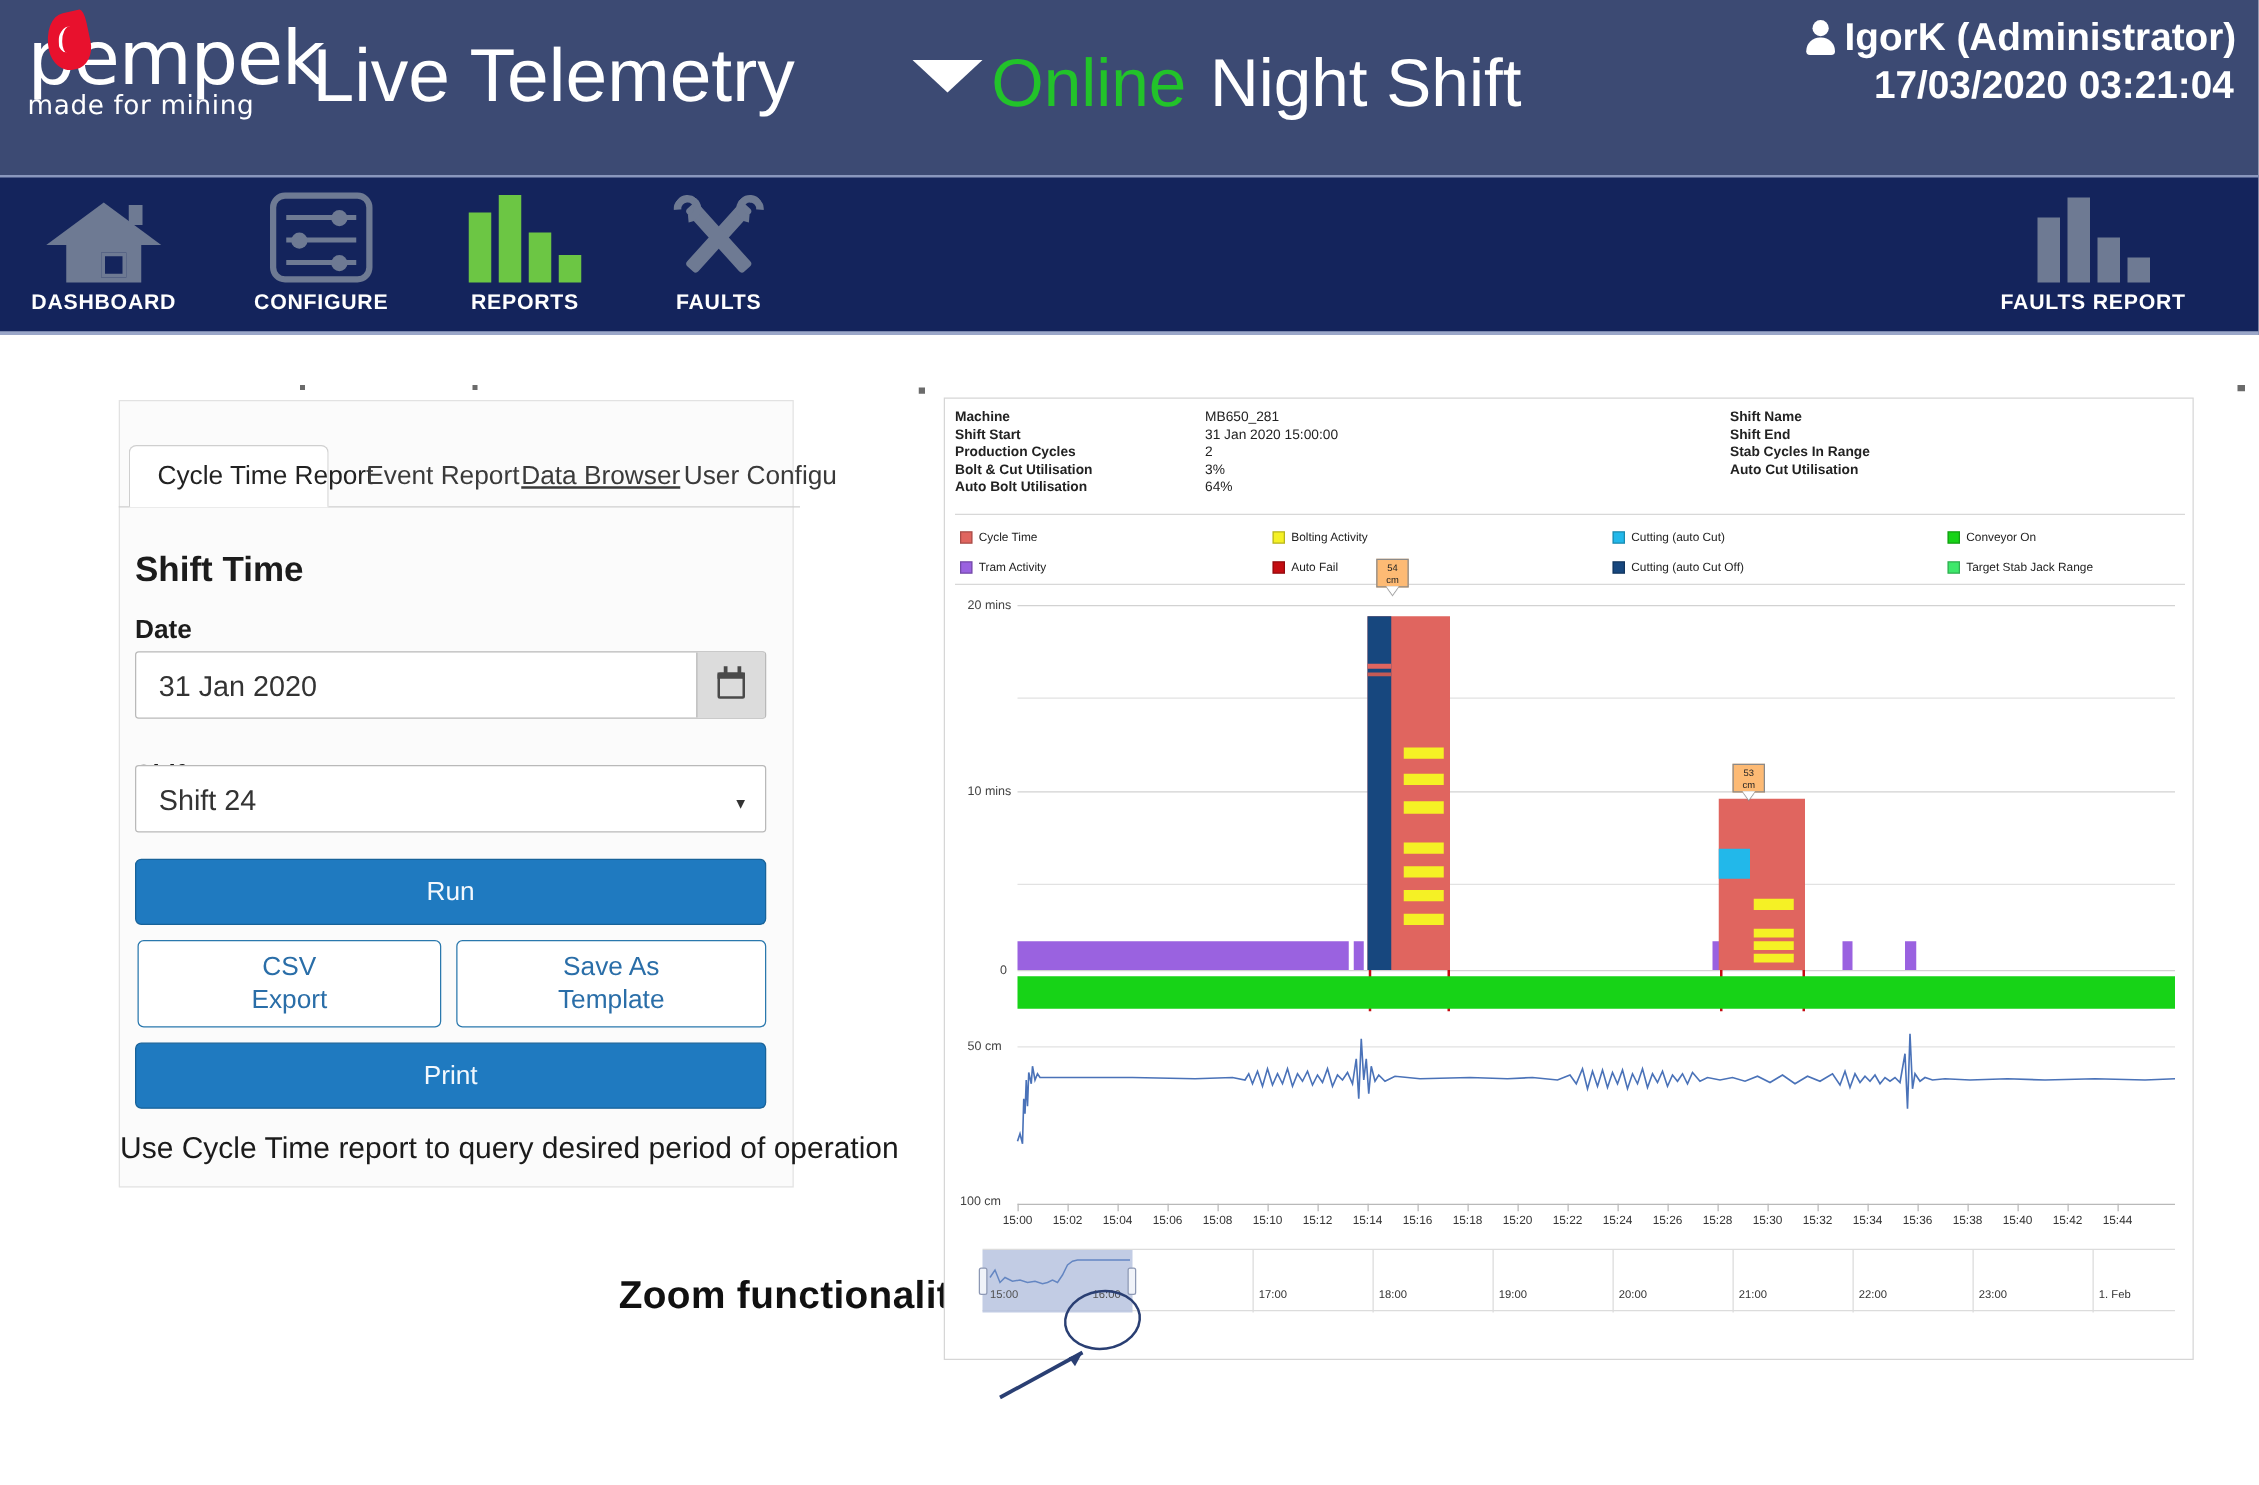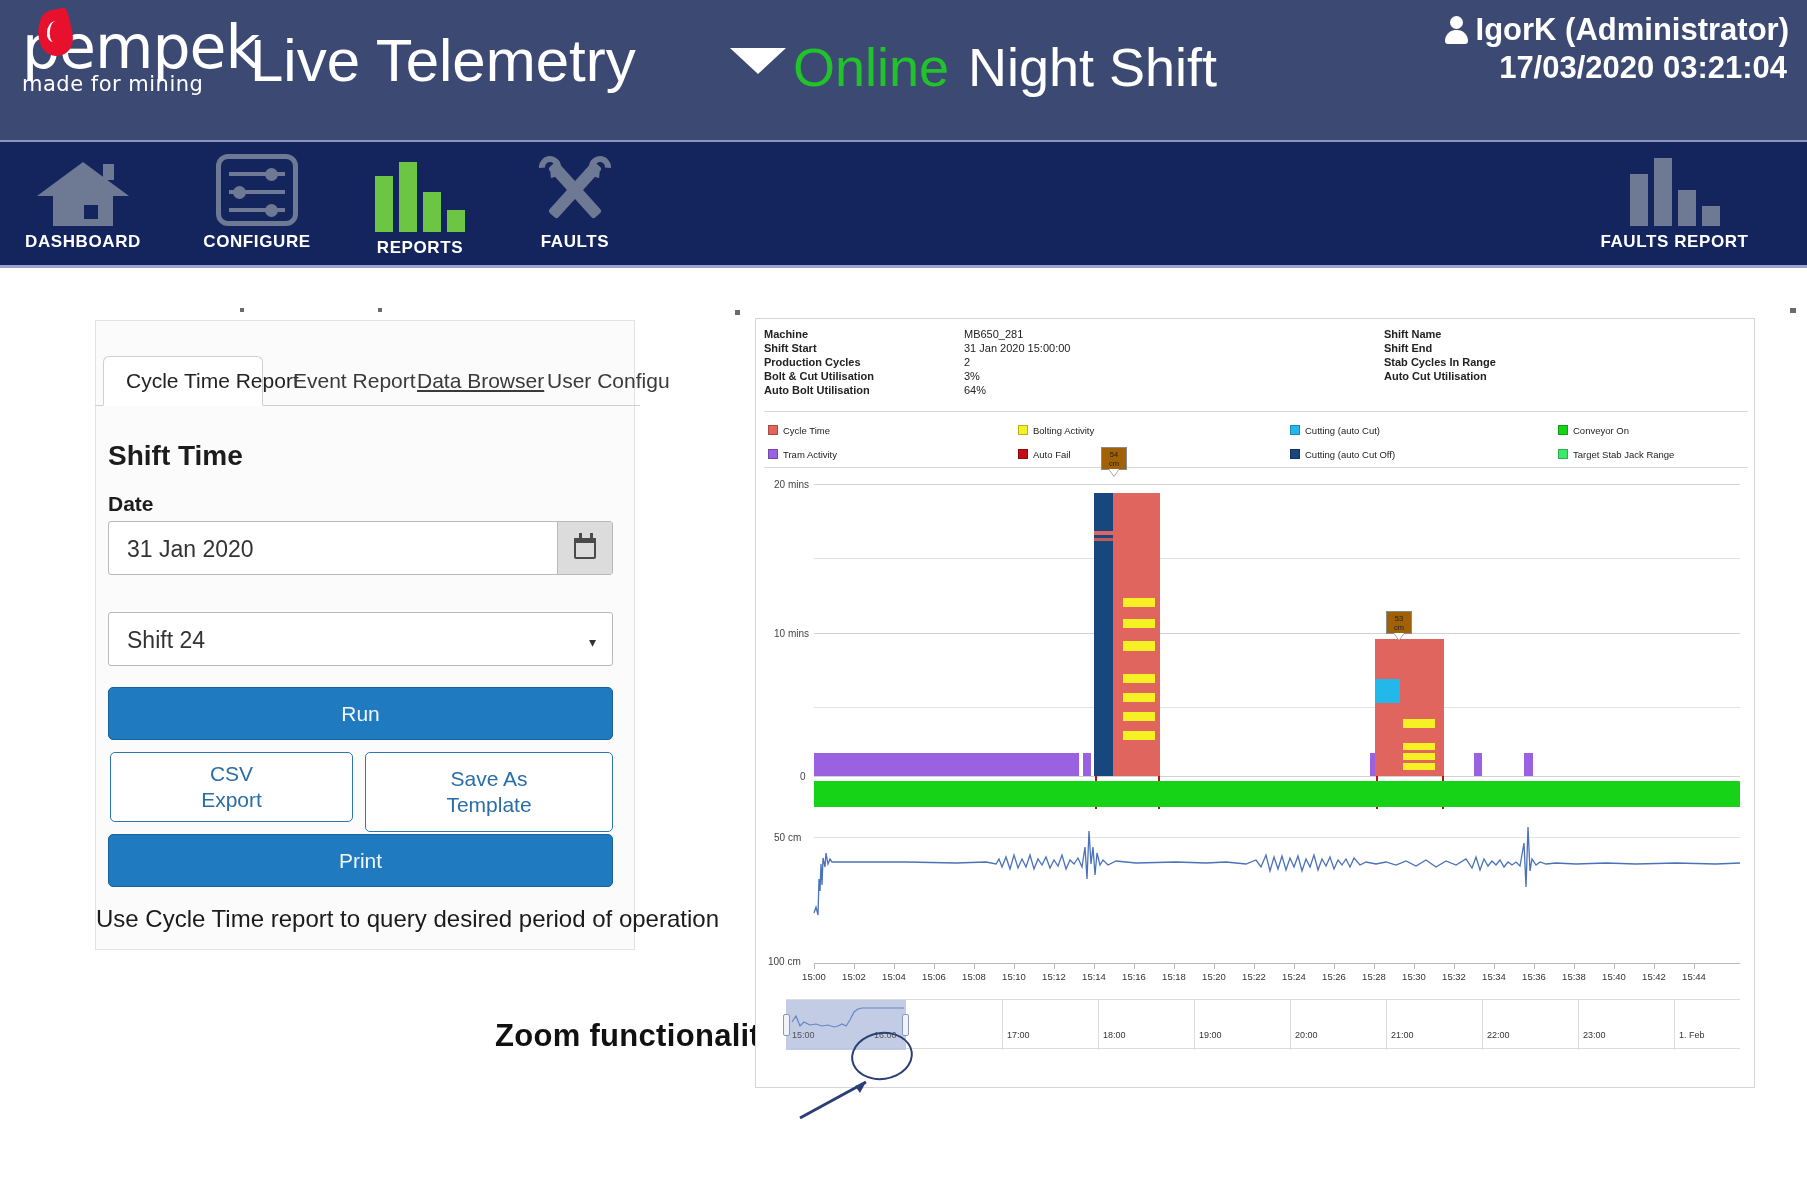--- a/index.html
+++ b/index.html
@@ -196,21 +196,21 @@
   .select-box .arr { position:absolute; right:16px; top:21px; font-size:14px; color:#333; }
 
   .btn {
     position:absolute; border-radius:5px; display:flex; align-items:center;
     justify-content:center; text-align:center; cursor:pointer; font-size:21px; line-height:26px;
   }
   .btn-primary { background:#1f7ac0; border:1px solid #176299; color:#f2f8fd; }
   .btn-outline { background:#ffffff; border:1px solid #2a78ad; color:#2a6ea8; }
   .btn-run   { left:108px; top:687px; width:505px; height:53px; }
   .btn-csv   { left:110px; top:752px; width:243px; height:70px; }
-  .btn-tpl   { left:365px; top:752px; width:248px; height:80px; }
+  .btn-tpl   { left:365px; top:752px; width:248px; height:70px; }
   .btn-print { left:108px; top:834px; width:505px; height:53px; }
 
   .caption-left {
     position:absolute; left:96px; top:905px; font-size:24px; color:#1b1b1b;
     font-family:"Liberation Sans", sans-serif; white-space:nowrap;
   }
   .caption-zoom {
     position:absolute; left:495px; top:1018px; font-size:31px; font-weight:700; color:#111;
     letter-spacing:.3px; white-space:nowrap;
   }
@@ -269,21 +269,21 @@
     background:#b8c4e0; opacity:.85;
   }
   .nav-handle {
     position:absolute; top:14px; width:7px; height:22px; background:#eef1f8;
     border:1px solid #7a87a8; border-radius:2px; cursor:ew-resize;
   }
   .nav-tick { position:absolute; top:0; width:1px; height:50px; background:#dcdcdc; }
   .nav-tick-lbl { position:absolute; top:30px; font-size:9px; color:#333; }
 
   .callout {
-    position:absolute; width:26px; background:#a16207; border:1px solid #8a8a8a;
+    position:absolute; width:26px; background:#fdba74; border:1px solid #8a8a8a;
     text-align:center; font-size:7.5px; line-height:9px; color:#222; padding:2px 0 1px;
   }
   .callout .pin {
     position:absolute; left:50%; bottom:-7px; margin-left:-5px; width:0; height:0;
     border-left:5px solid transparent; border-right:5px solid transparent;
     border-top:7px solid #ffffff; filter: drop-shadow(0 1px 0 #8a8a8a);
   }
   .annot-ellipse {
     position:absolute; left:851px; top:1032px; width:62px; height:48px;
     border:2.5px solid #2a3f73; border-radius:50%; transform: rotate(-8deg);
@@ -331,21 +331,21 @@
       <div class="ico-home">
           <div class="chim"></div>
           <div class="roof"></div>
           <div class="body"></div>
           <div class="win"></div>
         </div>
     </div>
     <div class="nav-label">DASHBOARD</div>
   </div>
 
-  <div class="nav-item" style="left:345px;justify-content:center;">
+  <div class="nav-item" style="left:345px;">
     <div class="nav-ico">
       <div class="ico-bars">
         <span style="height:56px;background:#6cc644;"></span>
         <span style="height:70px;background:#6cc644;"></span>
         <span style="height:40px;background:#6cc644;"></span>
         <span style="height:22px;background:#6cc644;"></span>
       </div>
     </div>
     <div class="nav-label">REPORTS</div>
   </div>

